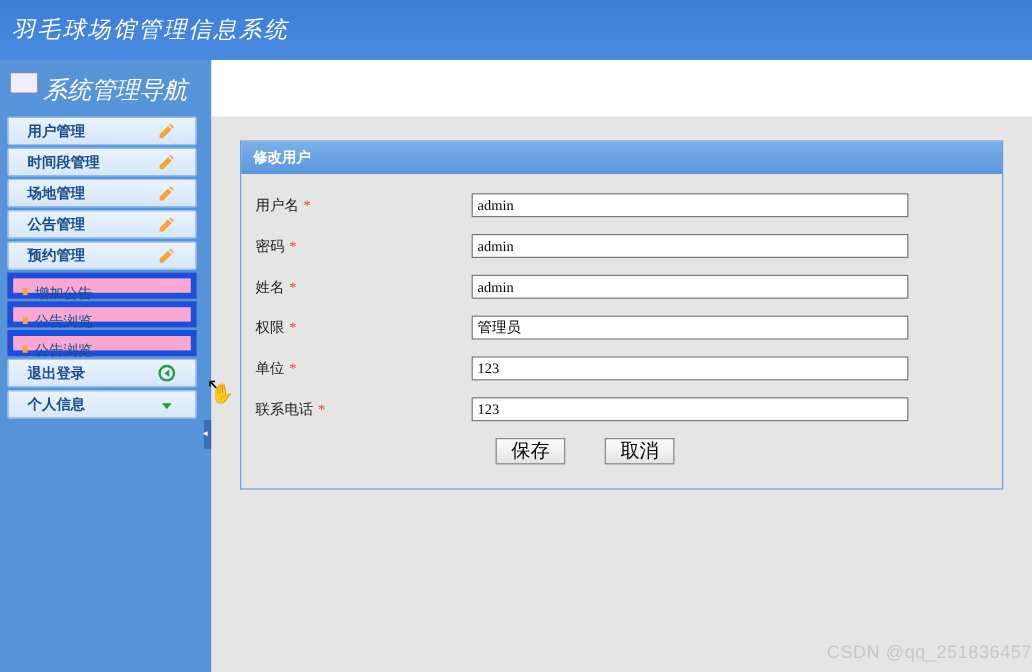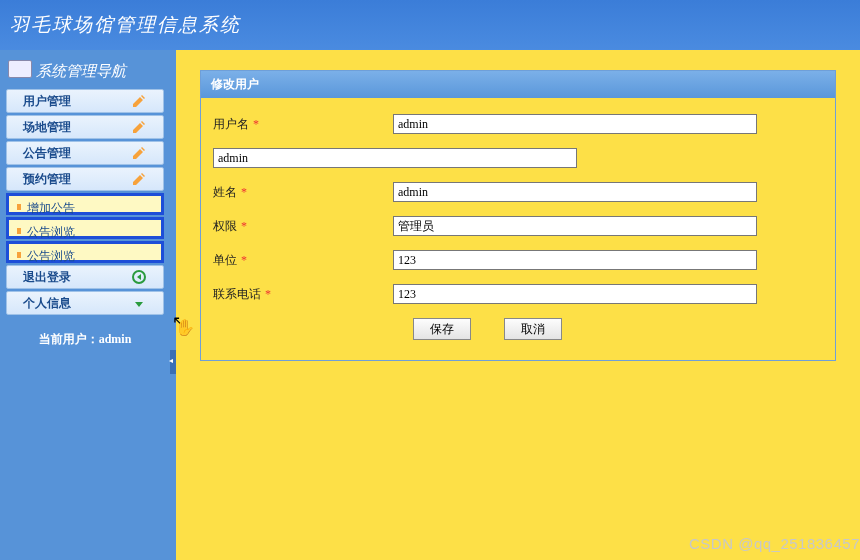--- a/index.html
+++ b/index.html
@@ -1,59 +1,65 @@
 <!DOCTYPE html>
 <html><head>
 <meta charset="utf-8">
 <style>
 * { margin: 0; padding: 0; box-sizing: border-box; }
 body { font-family: "SimSun", serif; font-size: 12px; background: #fff; width: 860px; height: 560px; overflow: hidden; position: relative; }
 .header { background: linear-gradient(#3b7dd8, #4a8be0); height: 50px; color: #fff; font-family: "KaiTi", "STKaiti", serif; font-size: 19px; font-style: italic; padding: 12px 0 0 10px; letter-spacing: 2px; }
 .layout { display: flex; height: 510px; }
 .sidebar { width: 170px; background: #5793d8; padding: 8px 6px 0 6px; }
-.nav-title { color: #fff; font-family: "KaiTi", serif; font-style: italic; font-size: 15px; padding: 4px 0 8px 30px; position: relative; }
+.nav-title { color: #fff; font-family: "KaiTi", serif; font-style: italic; font-size: 20px; padding: 4px 0 8px 30px; position: relative; }
 .nav-title::before { content: ""; position: absolute; left: 2px; top: 2px; width: 22px; height: 16px; background: #eef; border: 1px solid #88a; border-radius: 2px; }
 .nav-item { background: linear-gradient(#eaf3fd, #d6e7fb); border: 1px solid #9fc2e8; border-radius: 2px; margin-bottom: 2px; padding: 4px 16px; color: #1a4b8c; font-weight: bold; display: flex; justify-content: space-between; align-items: center; cursor: pointer; height: 24px; gap: 26px; }
 .nav-item .icon { width: 16px; height: 16px; }
-.sub-item { background: #fef9c3; border: 3px solid #1d4ed8; margin-bottom: 2px; padding: 4px 6px 4px 18px; color: #1a4b8c; cursor: pointer; height: 22px; position: relative; }
+.sub-item { background: #f9a8d4; border: 5px solid #1d4ed8; margin-bottom: 2px; padding: 4px 6px 4px 18px; color: #1a4b8c; cursor: pointer; height: 22px; position: relative; }
 .sub-item::before { content: ""; position: absolute; left: 8px; top: 8px; width: 4px; height: 6px; background: #f7a23b; }
 .current-user { color: #fff; text-align: center; padding: 14px 0; font-weight: bold; font-size: 12px; }
 .divider { width: 6px; background: #5793d8; position: relative; }
 .divider .handle { position: absolute; top: 300px; left: 0; width: 6px; height: 24px; background: #3a6fb5; cursor: pointer; }
 .divider .handle::after { content: "◂"; color: #fff; font-size: 8px; position: absolute; left: -1px; top: 6px; }
 .cursor { position: absolute; top: 312px; left: 172px; font-size: 16px; pointer-events: none; }
-.content { flex: 1; padding: 20px 24px; background: #fde047; }
+.content { flex: 1; padding: 20px 24px; background: #e5e5e5; margin-top: 47px; }
 .panel { border: 1px solid #6f9fd8; }
 .panel-head { background: linear-gradient(#7bb0e8, #5a97db); color: #fff; padding: 5px 10px; font-weight: bold; font-size: 12px; }
 .panel-body { padding: 16px 12px 20px 12px; }
 .form-row { display: flex; align-items: center; margin-bottom: 14px; }
 .form-label { width: 180px; color: #222; font-size: 12px; }
 .req { color: #e33; margin-left: 4px; }
 .form-input { width: 364px; height: 20px; border: 1px solid #777; padding: 0 4px; font-size: 12px; font-family: inherit; }
 .btn-row { padding-left: 200px; margin-top: 6px; }
-.btn { width: 58px; height: 22px; background: linear-gradient(#fdfdfd, #e4e4e4); border: 1px solid #888; font-size: 12px; cursor: pointer; margin-right: 30px; }
+.btn { width: 58px; height: 22px; background: linear-gradient(#fdfdfd, #e4e4e4); border: 1px solid #888; font-size: 16px; cursor: pointer; margin-right: 30px; }
 .watermark { position: absolute; right: 0; bottom: 8px; color: #c8c8c8; font-family: Arial, sans-serif; font-size: 15px; letter-spacing: 0.5px; }
 .ic-edit { fill: #f7a23b; }
 .ic-arrow { fill: #2a9b3e; }
 .ic-exit { fill: #2a9b3e; }
 </style>
 </head>
 <body>
 
 <div class="header">
   <span>羽毛球场馆管理信息系统</span>
 </div>
 
 <div class="layout">
 
   <div class="sidebar">
     <div class="nav-title">系统管理导航</div>
 
     <div class="nav-item">
       <span>用户管理</span>
+      <svg class="icon" viewBox="0 0 16 16">
+          <path class="ic-edit" d="M2 11l7-7 3 3-7 7H2v-3zM11 2l3 3-1 1-3-3 1-1z"></path>
+        </svg>
+    </div>
+    <div class="nav-item">
+      <span>时间段管理</span>
       <svg class="icon" viewBox="0 0 16 16">
           <path class="ic-edit" d="M2 11l7-7 3 3-7 7H2v-3zM11 2l3 3-1 1-3-3 1-1z"></path>
         </svg>
     </div>
     <div class="nav-item">
       <span>场地管理</span>
       <svg class="icon" viewBox="0 0 16 16">
           <path class="ic-edit" d="M2 11l7-7 3 3-7 7H2v-3zM11 2l3 3-1 1-3-3 1-1z"></path>
         </svg>
     </div>
@@ -87,38 +93,38 @@
           <path class="ic-exit" d="M6 8l4-3v6z"></path>
         </svg>
     </div>
     <div class="nav-item">
       <span>个人信息</span>
       <svg class="icon" viewBox="0 0 16 16">
           <path class="ic-arrow" d="M8 2v8M4 7l4 5 4-5z"></path>
         </svg>
     </div>
 
-    <div class="current-user">当前用户：admin</div>
   </div>
 
   <div class="divider">
     <div class="handle"></div>
   </div>
 
   <div class="content">
     <div class="panel">
       <div class="panel-head">修改用户</div>
       <div class="panel-body">
 
         <div class="form-row">
           <div class="form-label"><span>用户名</span><span class="req">*</span></div>
           <input class="form-input" value="admin" style="">
         </div>
 
         <div class="form-row">
+          <div class="form-label"><span>密码</span><span class="req">*</span></div>
           <input class="form-input" value="admin" style="">
         </div>
 
         <div class="form-row">
           <div class="form-label"><span>姓名</span><span class="req">*</span></div>
           <input class="form-input" value="admin" style="">
         </div>
 
         <div class="form-row">
           <div class="form-label"><span>权限</span><span class="req">*</span></div>

